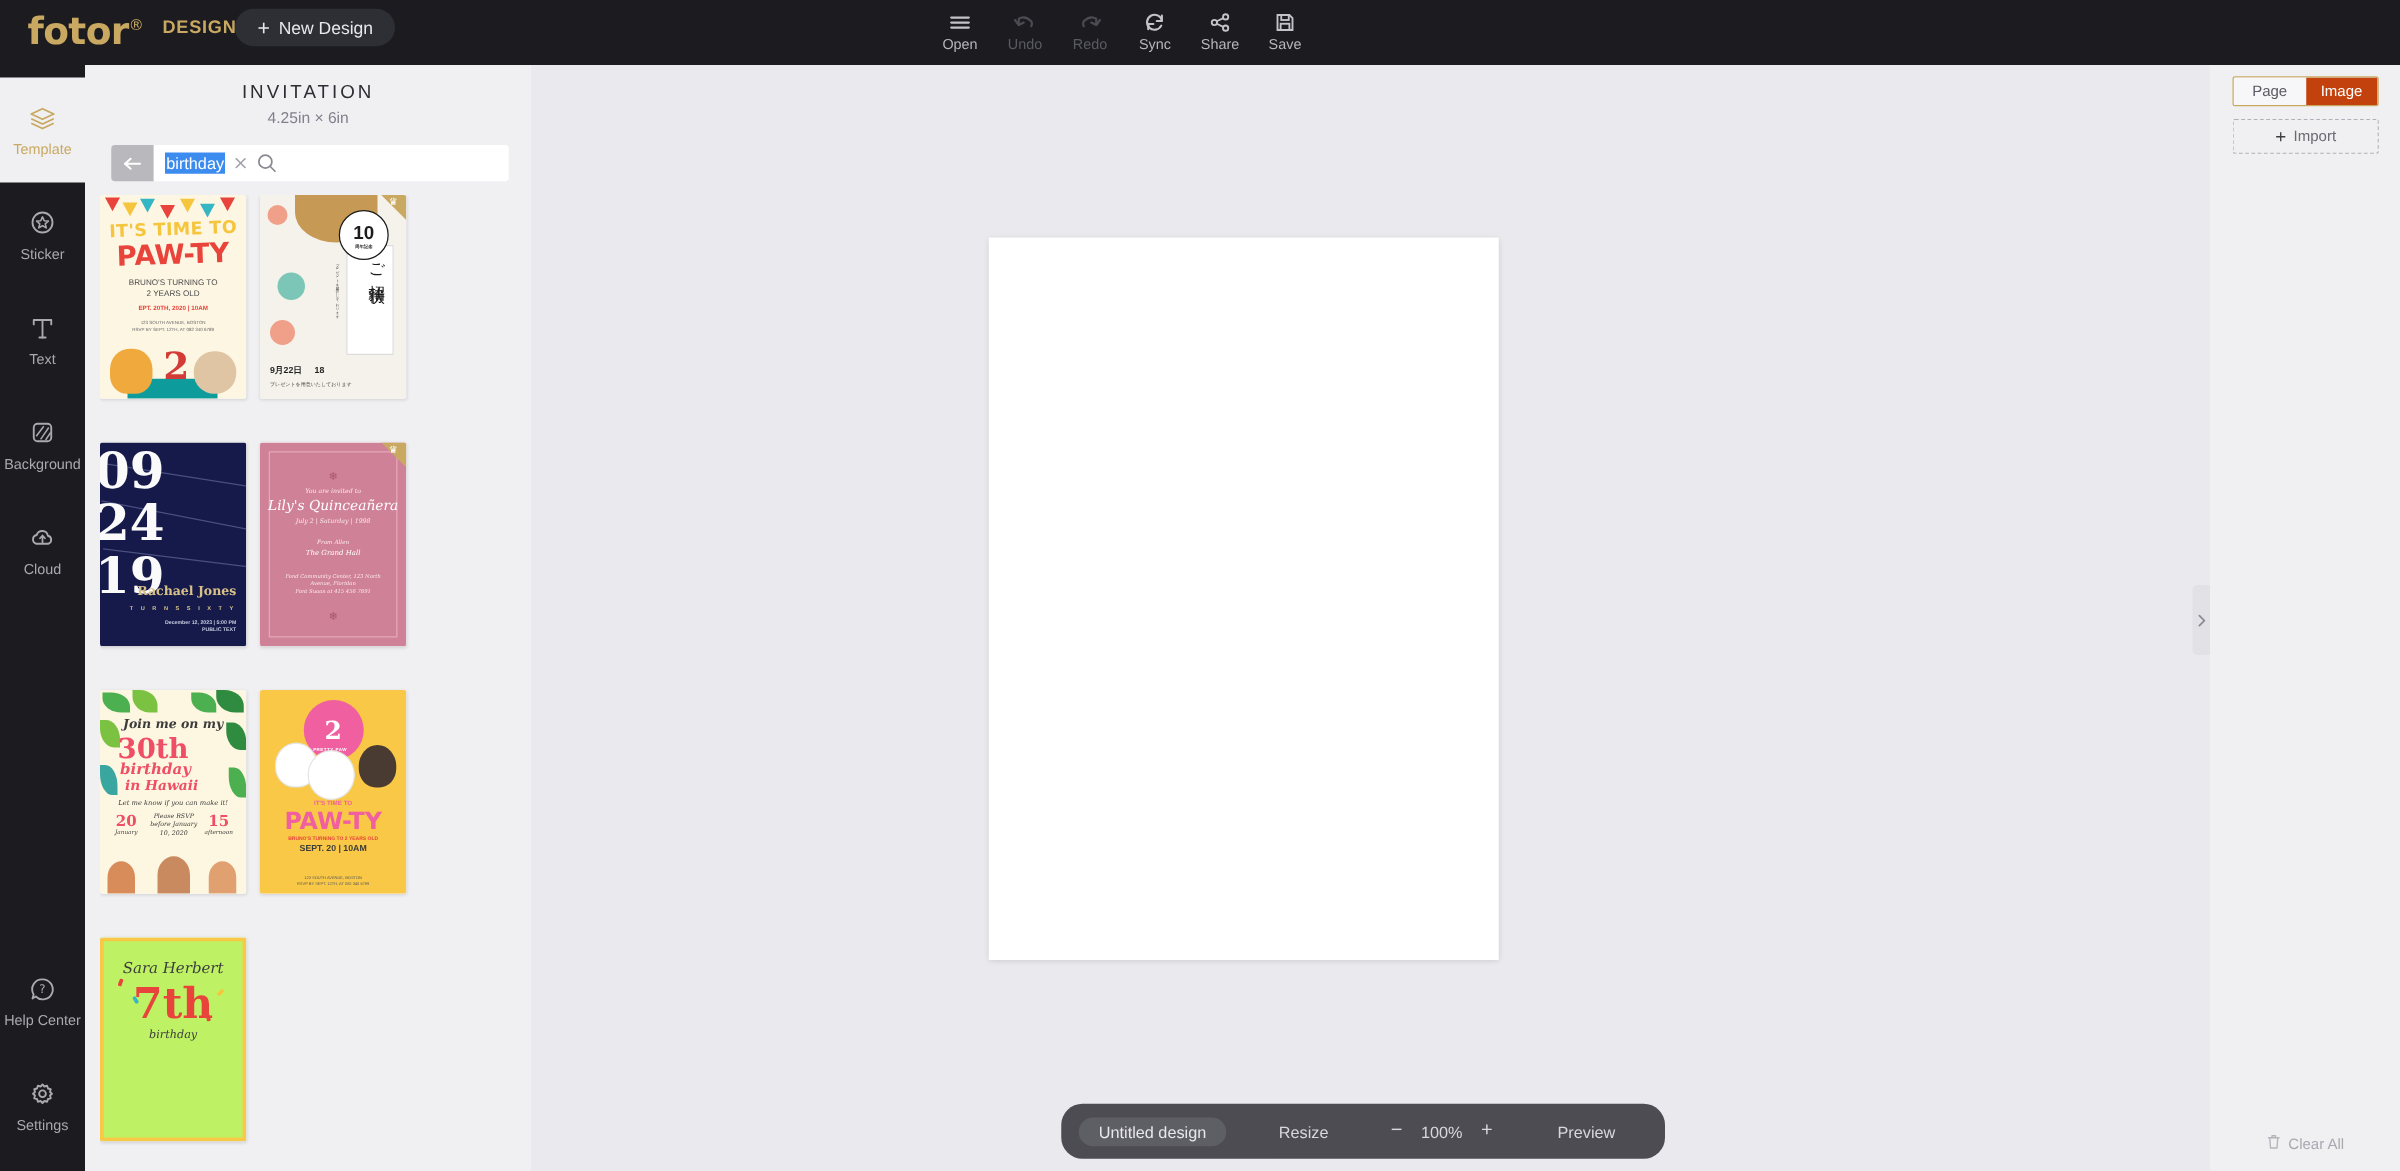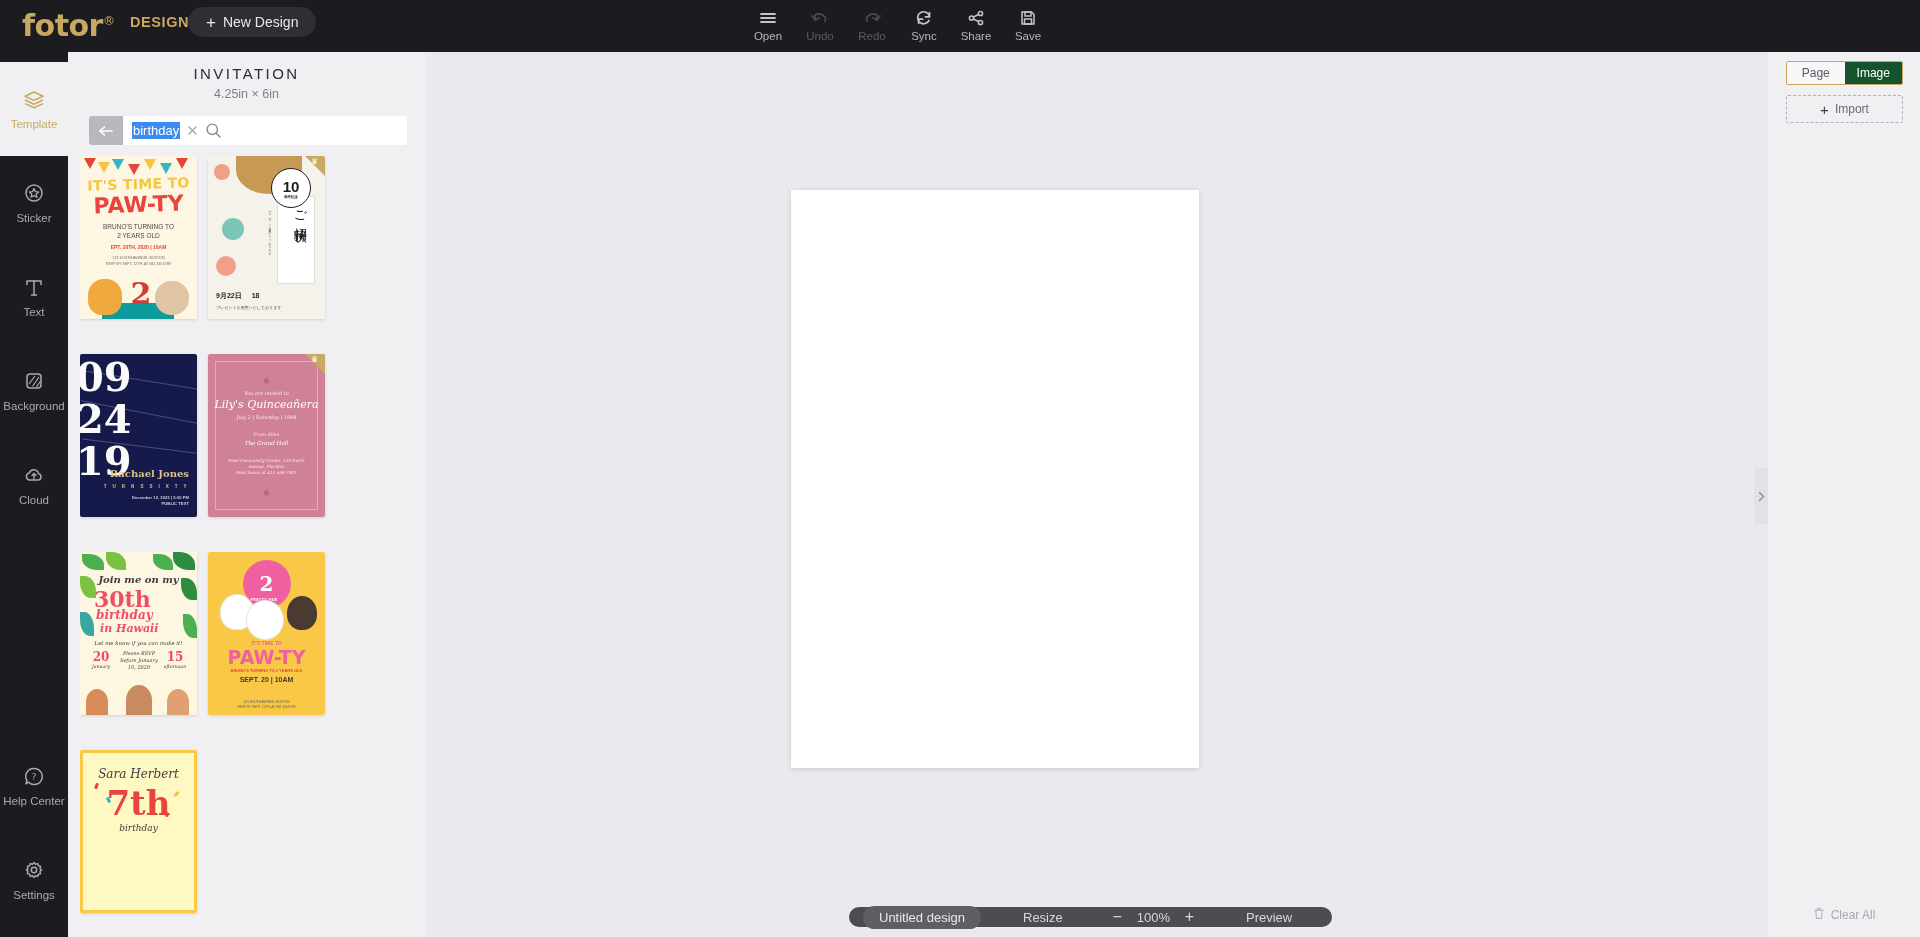--- a/index.html
+++ b/index.html
@@ -47,21 +47,21 @@
   .tool span { font-size: 11.5px; color: #b6b6bb; }
   .tool.disabled span { color: #5a5a62; }
   .tool.disabled svg { opacity: .42; }
 
   
   .rail {
     position: absolute; left: 0; top: 52px; width: 68px; height: 885px;
     background: #1b1b20; z-index: 20;
   }
   .rail-item {
-    width: 68px; height: 94px; display: flex; flex-direction: column;
+    width: 68px; height: 84px; display: flex; flex-direction: column;
     align-items: center; justify-content: center; gap: 4px; cursor: pointer;
   }
   .rail-item span { font-size: 11.5px; color: #a9a9ae; }
   .rail-item.active { background: #f0f0f3; }
   .rail-item.active span { color: #c9a961; }
   .rail-top { padding-top: 10px; }
   .rail-bottom { position: absolute; bottom: 10px; left: 0; width: 68px; }
 
   
   .panel {
@@ -235,21 +235,21 @@
   .t6 .pw { position:absolute; top:94px; left:0; width:100%; text-align:center;
             font-family:"DejaVu Sans",sans-serif; font-size:19px; font-weight:bold; color:#f05fa0; }
   .t6 .sub { position:absolute; top:116px; left:0; width:100%; text-align:center;
              font-size:4px; font-weight:bold; color:#e8443c; }
   .t6 .dt2 { position:absolute; top:124px; left:0; width:100%; text-align:center;
              font-size:7px; font-weight:bold; color:#3c3c3c; }
   .t6 .ad { position:absolute; bottom:5px; left:0; width:100%; text-align:center;
             font-size:3.2px; color:#5a5a5a; line-height:5px; }
 
   
-  .t7 { background: #fef9c3; border: 3px solid #f9c846; }
+  .t7 { background: #bef264; border: 3px solid #f9c846; }
   .t7 .nm { position:absolute; top:14px; left:0; width:100%; text-align:center;
             font-family:"DejaVu Serif",serif; font-style:italic; font-size:12px; color:#3c3c3c; }
   .t7 .num { position:absolute; top:30px; left:0; width:100%; text-align:center;
              font-family:"DejaVu Serif",serif; font-size:34px; font-weight:bold; color:#e8443c; }
   .t7 .bd { position:absolute; top:70px; left:0; width:100%; text-align:center;
             font-family:"DejaVu Serif",serif; font-style:italic; font-size:9px; color:#3c3c3c; }
   .conf { position:absolute; width:3px; height:6px; border-radius:1px; }
 
   
   .t8 { background: #8ba4b8; }
@@ -279,21 +279,21 @@
   }
   .panel-toggle {
     position: absolute; right: 0px; top: 416px; width: 14px; height: 56px;
     background: #e1e1e6; border-radius: 4px 0 0 4px;
     display: flex; align-items: center; justify-content: center; cursor: pointer;
     z-index: 12;
   }
 
   
   .bottombar {
-    position: absolute; left: 849px; bottom: 10px; width: 483px; height: 20px;
+    position: absolute; left: 849px; bottom: 10px; width: 483px; height: 44px;
     background: #4c4c52; border-radius: 17px;
     display: flex; align-items: center; padding: 0 14px; z-index: 25;
   }
   .doc-name {
     background: #5e5e65; border-radius: 13px; padding: 4px 16px;
     font-size: 13px; color: #e8e8ea; cursor: pointer;
   }
   .bb-item { font-size: 13px; color: #d8d8dc; cursor: pointer; }
   .zoom-grp { display: flex; align-items: center; gap: 13px; }
   .zbtn { font-size: 16px; color: #d8d8dc; cursor: pointer; width: 13px; text-align: center; }
@@ -304,21 +304,21 @@
     background: #f0f0f3; z-index: 14;
   }
   .seg {
     position: absolute; left: 18px; top: 9px; width: 117px; height: 24px;
     display: flex; border: 1px solid #c9a961; border-radius: 2px; overflow: hidden;
   }
   .seg div {
     flex: 1; display: flex; align-items: center; justify-content: center;
     font-size: 12px; color: #5a5a62; cursor: pointer; background: #f7f7f9;
   }
-  .seg div.on { background: #14532d; color: #ffffff; }
+  .seg div.on { background: #c2410c; color: #ffffff; }
   .import-btn {
     position: absolute; left: 18px; top: 43px; width: 117px; height: 28px;
     border: 1px dashed #b0b0b8; border-radius: 2px;
     display: flex; align-items: center; justify-content: center; gap: 6px;
     font-size: 12px; color: #6a6a72; cursor: pointer;
   }
   .clear-all {
     position: absolute; left: 0; bottom: 14px; width: 152px;
     display: flex; align-items: center; justify-content: center; gap: 6px;
     font-size: 12px; color: #a8a8b0; cursor: pointer;

